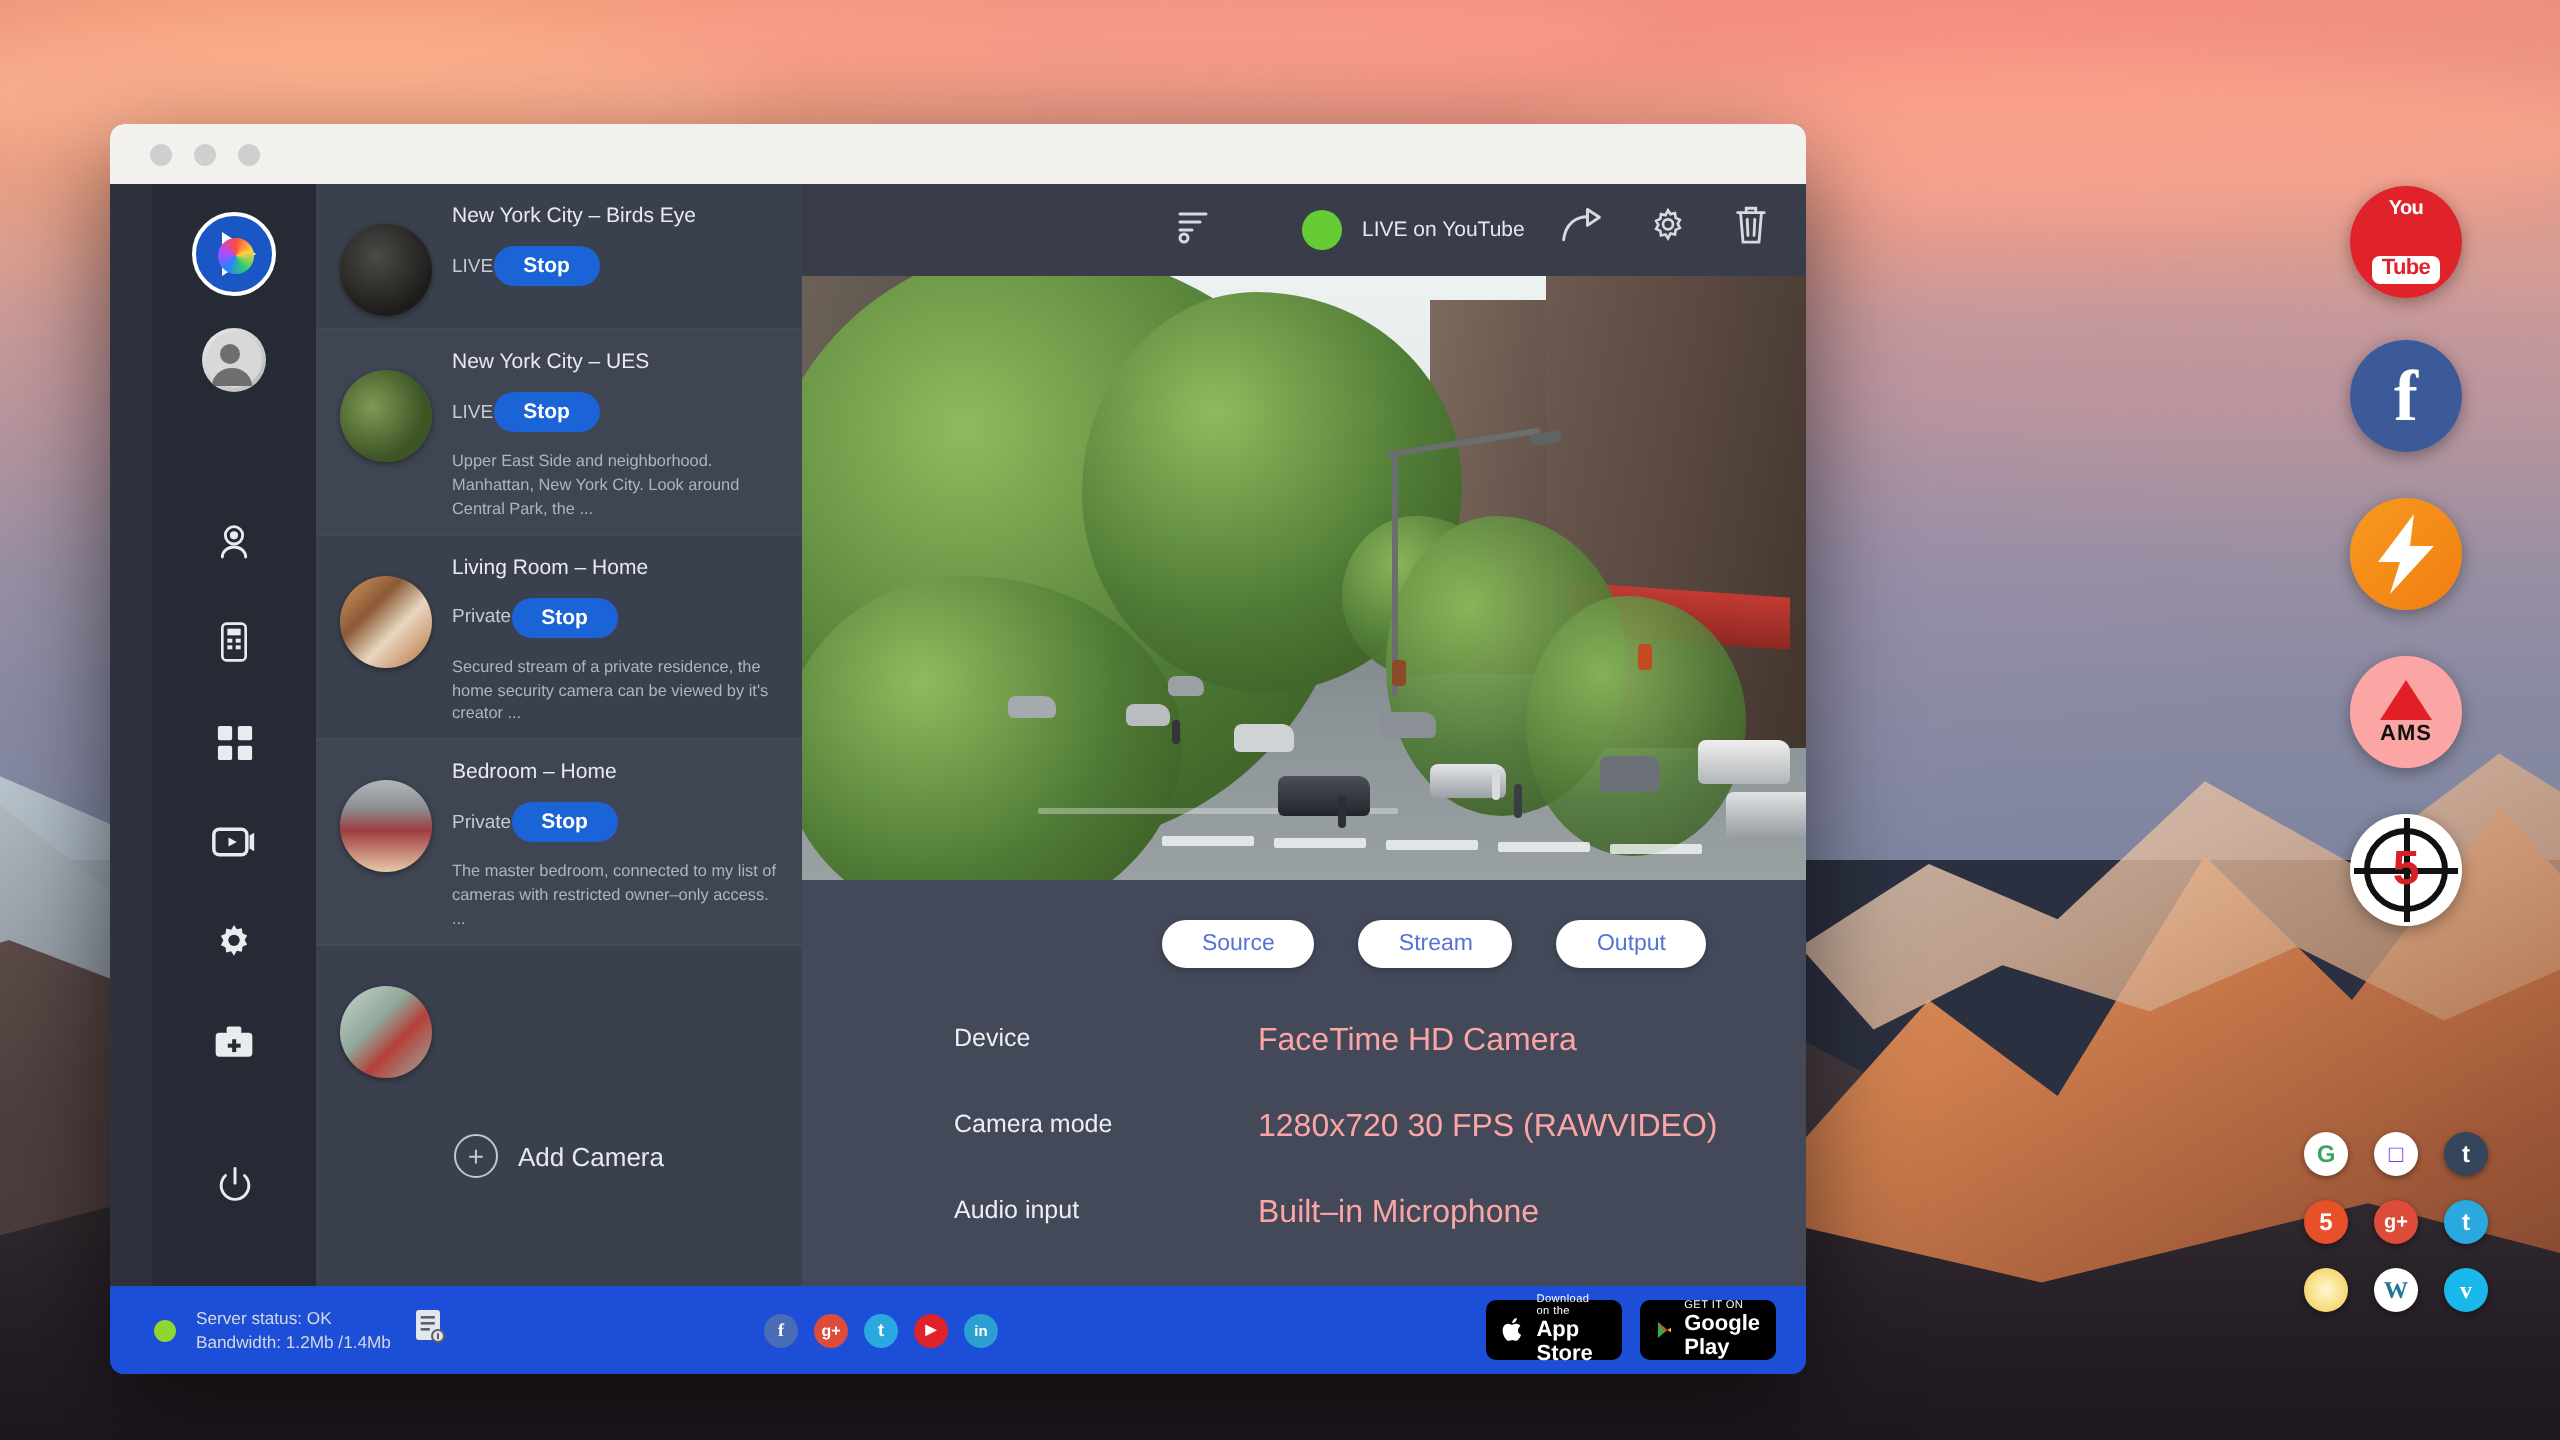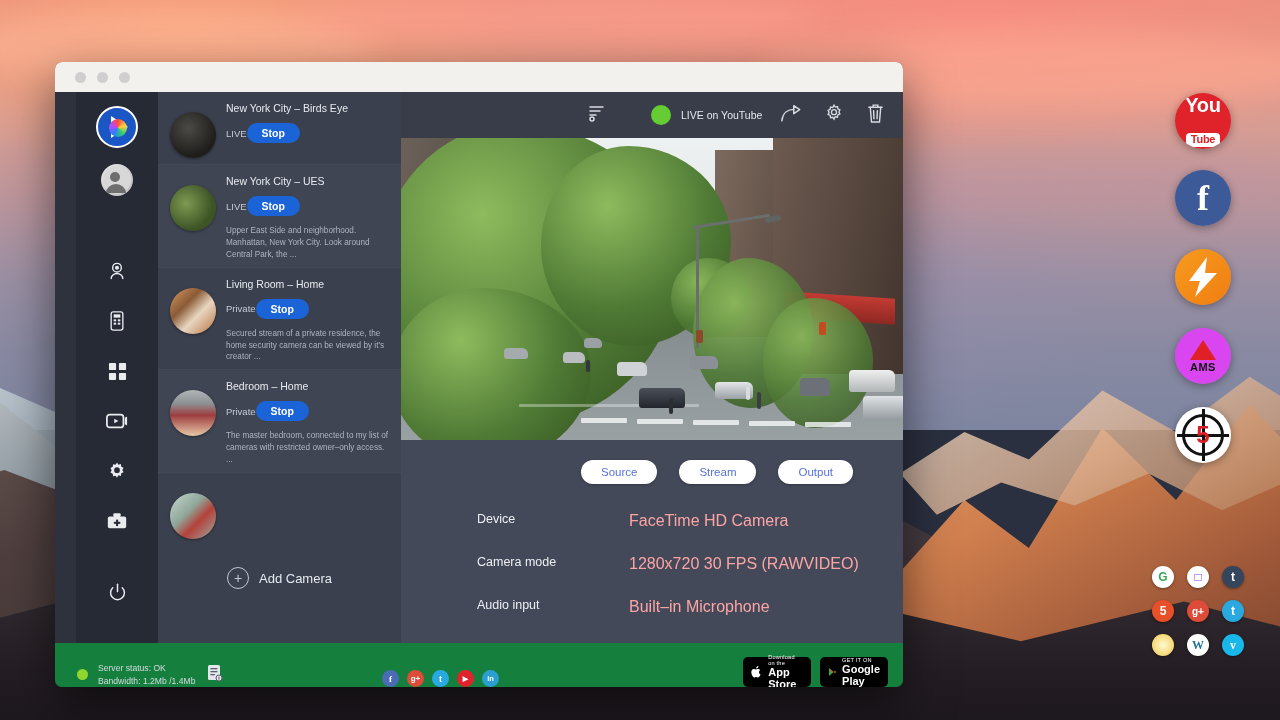--- a/index.html
+++ b/index.html
@@ -77,29 +77,29 @@
     display:flex; align-items:center; justify-content:center;
     box-shadow:0 2px 8px rgba(0,0,0,.35);
     overflow:hidden;
   }
   .dock-big { width:56px; height:56px; left:1175px; }
   .yt-badge {
     width:56px; height:56px; background:#e0222a;
     display:flex; flex-direction:column; align-items:center; justify-content:center;
     color:#fff; font-weight:bold; line-height:1;
   }
-  .yt-you { font-size:20px; letter-spacing:-.3px; margin-bottom:18px; }
+  .yt-you { font-size:10px; letter-spacing:-.3px; margin-bottom:18px; }
   .yt-tube {
     font-size:11px; background:#fff; color:#e0222a;
     border-radius:4px; padding:1px 5px 2px; letter-spacing:-.3px;
   }
   .fb-badge { width:56px;height:56px;background:#3d5a98;color:#fff;font-size:36px;font-weight:bold;
     font-family:"Liberation Serif",serif; display:flex;align-items:center;justify-content:center; }
   .wz-badge { width:56px;height:56px;background:linear-gradient(135deg,#f79a1e,#f07e12); }
-  .ad-badge { width:56px;height:56px;background:#d946ef; flex-direction:column; }
+  .ad-badge { width:56px;height:56px;background:#fca5a5; flex-direction:column; }
   .ad-tri {
     width:0;height:0;border-left:13px solid transparent;border-right:13px solid transparent;
     border-bottom:20px solid #e01f26; margin-bottom:1px;
   }
   .ad-txt { font-size:11px; font-weight:bold; color:#111; letter-spacing:.5px; }
   .five-badge { width:56px;height:56px;background:#fff; position:relative; }
   .five-ring { position:absolute; width:42px;height:42px;border:3px solid #111;border-radius:50%; }
   .five-cross-h { position:absolute; width:52px;height:3px;background:#111; }
   .five-cross-v { position:absolute; width:3px;height:52px;background:#111; }
   .five-num { position:relative; font-size:24px;font-weight:bold;color:#d81f26; z-index:2; }
@@ -276,21 +276,21 @@
     cursor:pointer; font-family:"Liberation Sans",sans-serif;
     box-shadow:0 1px 3px rgba(0,0,0,.25);
   }
   .info-table { padding:28px 0 0 76px; }
   .info-row { display:flex; margin-bottom:25px; }
   .info-label { width:152px; font-size:12.5px; color:#edeff3; }
   .info-value { font-size:16px; color:#fca5a5; }
 
   
   .statusbar {
-    height:44px; flex:0 0 44px; background:#15803d; display:flex; align-items:flex-end;
+    height:44px; flex:0 0 44px; background:#1d4ed8; display:flex; align-items:center;
   }
   .sb-left { width:325px; flex:0 0 325px; display:flex; align-items:center; padding-left:22px; gap:10px; }
   .sb-dot { width:11px;height:11px;border-radius:50%;background:#8fd62e; }
   .sb-txt { font-size:8.6px; color:#d5d9e0; line-height:1.45; }
   .sb-doc { margin-left:2px; }
   .sb-social { display:flex; gap:8px; margin-left:2px; }
   .sb-soc {
     width:17px;height:17px;border-radius:50%;
     display:flex;align-items:center;justify-content:center;
     font-size:9px;color:#fff;font-weight:bold; cursor:pointer;

